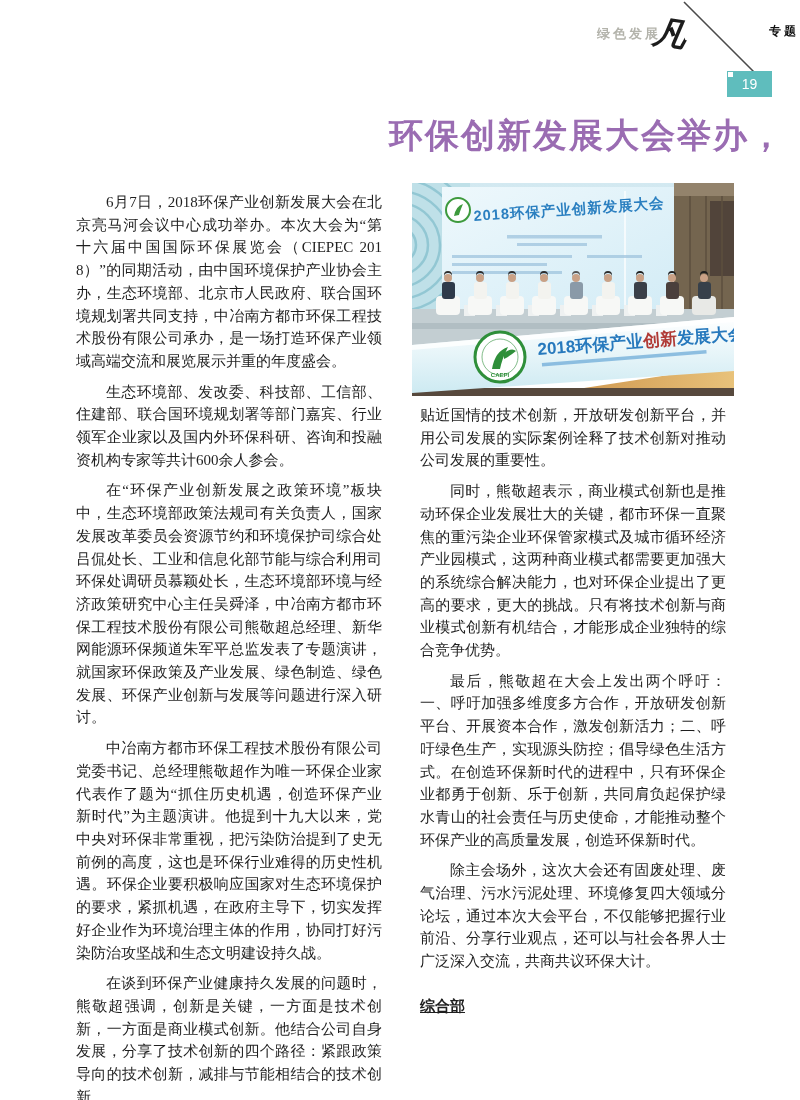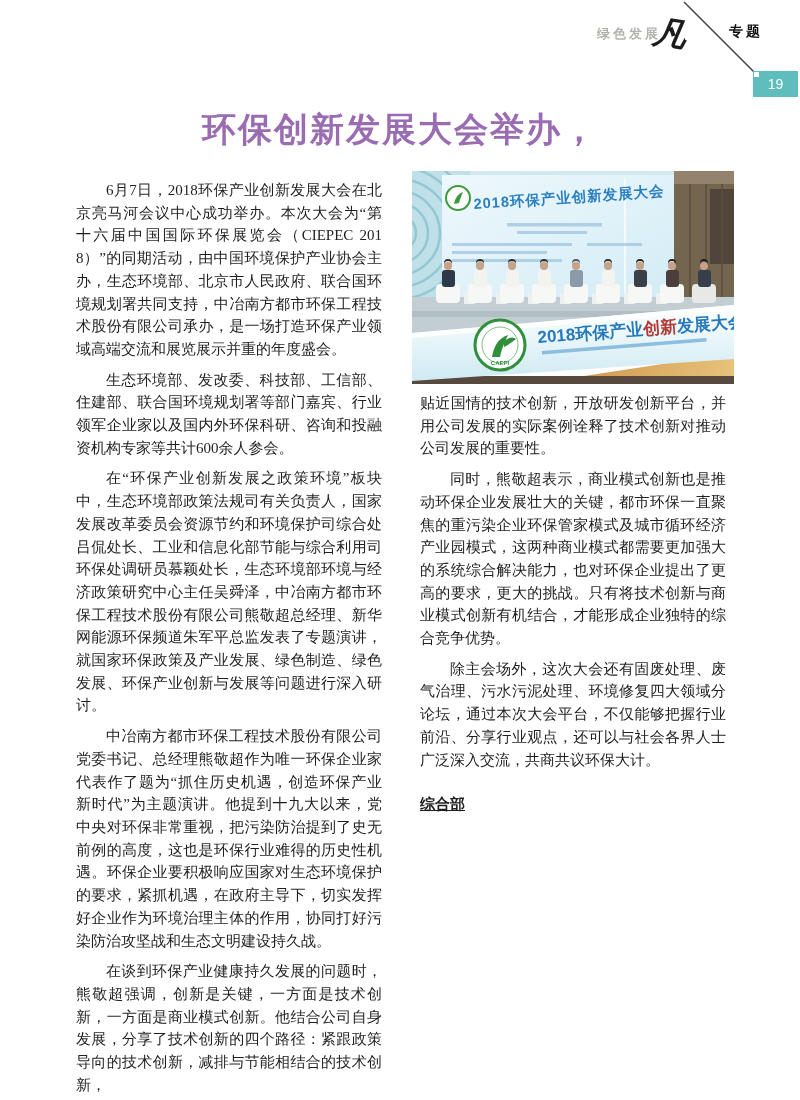--- a/index.html
+++ b/index.html
@@ -5,29 +5,29 @@
   html,body{margin:0;padding:0;background:#ffffff;}
   .page{position:relative;width:800px;height:1100px;background:#fff;overflow:hidden;
         font-family:"Liberation Serif", serif;color:#1f1f1f;}
 
   
   .hdr-brand{position:absolute;left:597px;top:25px;font-family:"Liberation Sans",sans-serif;
              font-size:13px;letter-spacing:3px;color:#b3b3ab;font-weight:bold;}
   .hdr-mark{position:absolute;left:653px;top:12px;font-size:33px;font-weight:bold;
             font-family:"Liberation Serif",serif;color:#1c1c1c;transform:rotate(9deg);font-style:italic;}
   .hdr-line{position:absolute;left:670px;top:0;}
-  .hdr-section{position:absolute;left:729px;top:23px;font-family:Liberation Serif, serif;
-               font-size:14px;font-weight:bold;letter-spacing:3px;color:#111;}
-  .page-badge{position:absolute;left:753px;top:71px;width:45px;height:26px;background:#5fbdbd;
+  .hdr-section{position:absolute;left:769px;top:23px;font-family:Liberation Serif, serif;
+               font-size:12px;font-weight:bold;letter-spacing:3px;color:#111;}
+  .page-badge{position:absolute;left:727px;top:71px;width:45px;height:26px;background:#5fbdbd;
               color:#fff;font-family:"Liberation Sans",sans-serif;font-size:14px;
               display:flex;align-items:center;justify-content:center;}
   .page-badge .notch{position:absolute;left:1px;top:1px;width:5px;height:5px;background:#fff;}
 
   
-  h1.title{margin:9px;padding-top:97px;text-align:center;font-family:"Liberation Sans",sans-serif;
+  h1.title{margin:15px;padding-top:97px;text-align:right;font-family:"Liberation Sans",sans-serif;
            font-weight:bold;font-size:34px;line-height:46px;letter-spacing:2px;color:#9a6cb2;}
 
   
   .columns{display:flex;gap:22px;padding:10px 65px 0 68px;}
   .col{width:322px;flex:0 0 322px;}
   .col p{margin:8px;font-size:15px;line-height:22.7px;text-align:justify;
          text-justify:inter-character;word-break:break-all;text-indent:2em;}
   .col p.no-indent{text-indent:0;}
   figure.photo{margin:0 0 7px 0;width:322px;height:213px;}
   .byline{font-family:"Liberation Sans",sans-serif;font-weight:bold;text-align:right;
@@ -219,18 +219,19 @@
 
             <g transform="rotate(-4.5 130 182)" fill="#7db4dc" opacity="0.85">
               <rect x="130" y="180" width="165" height="3.5"></rect>
             </g>
           </g>
         </svg>
       </figure>
 
       <p class="no-indent">贴近国情的技术创新，开放研发创新平台，并用公司发展的实际案例诠释了技术创新对推动公司发展的重要性。</p>
       <p>同时，熊敬超表示，商业模式创新也是推动环保企业发展壮大的关键，都市环保一直聚焦的重污染企业环保管家模式及城市循环经济产业园模式，这两种商业模式都需要更加强大的系统综合解决能力，也对环保企业提出了更高的要求，更大的挑战。只有将技术创新与商业模式创新有机结合，才能形成企业独特的综合竞争优势。</p>
+      <p>最后，熊敬超在大会上发出两个呼吁：一、呼吁加强多维度多方合作，开放研发创新平台、开展资本合作，激发创新活力；二、呼吁绿色生产，实现源头防控；倡导绿色生活方式。在创造环保新时代的进程中，只有环保企业都勇于创新、乐于创新，共同肩负起保护绿水青山的社会责任与历史使命，才能推动整个环保产业的高质量发展，创造环保新时代。</p>
       <p>除主会场外，这次大会还有固废处理、废气治理、污水污泥处理、环境修复四大领域分论坛，通过本次大会平台，不仅能够把握行业前沿、分享行业观点，还可以与社会各界人士广泛深入交流，共商共议环保大计。</p>
       <p class="byline">综合部</p>
 
     </div>
   </div>
 </div>
 
 </body></html>

